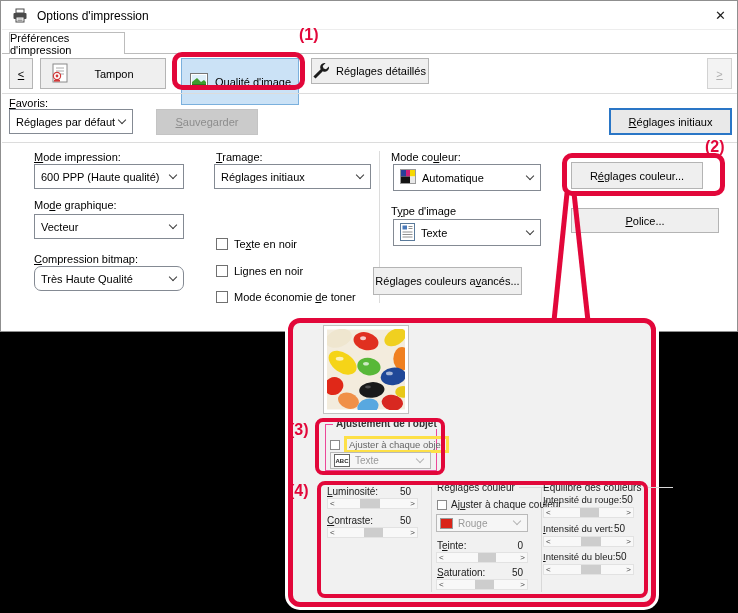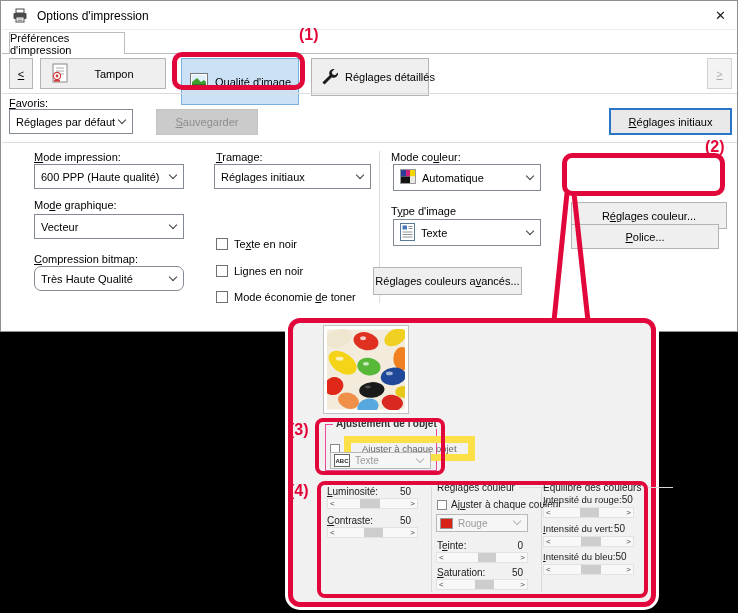--- a/index.html
+++ b/index.html
@@ -36,21 +36,21 @@
   .alabel{position:absolute;color:var(--annot);font-weight:bold;font-size:16px;z-index:7;white-space:nowrap;}
   .funnel{position:absolute;left:0;top:0;z-index:5;pointer-events:none;}
   
   .panel{position:absolute;left:288px;top:318px;width:368px;height:289px;background:#f1f1f1;border:5px solid var(--annot);border-radius:12px;box-shadow:0 0 0 3px #fff;z-index:4;}
   .pan-abs{position:absolute;z-index:5;}
   .thumb-frame{position:absolute;left:323px;top:325px;width:86px;height:89px;background:#fff;border:1px solid #c0c0c0;padding:3px;z-index:5;}
   .groupbox{position:absolute;border:1px solid #ec4899;z-index:5;font-weight:bold;}
   .gb-label{position:absolute;top:-7px;left:7px;background:#f1f1f1;padding:0 3px;font-size:10px;color:#333;white-space:nowrap;}
   .tinycb{width:10px;height:10px;background:#fff;border:1px solid #8a8a8a;margin-right:4px;flex:none;}
   .trow{display:flex;align-items:center;font-size:9.5px;color:#555;white-space:nowrap;}
-  .focus-label{border:7px solid #fde047;padding:0 11px;color:#666;}
+  .focus-label{border:3px solid #fde047;padding:0 2px;color:#666;}
   .ddm{position:absolute;background:#f6f6f6;border:1px solid #b9b9b9;display:flex;align-items:center;gap:5px;font-size:10px;color:#9a9a9a;padding:0 16px 0 3px;z-index:5;white-space:nowrap;}
   .prow{position:absolute;display:flex;justify-content:space-between;font-size:10px;color:#1a1a1a;z-index:5;white-space:nowrap;}
   .gh{position:absolute;display:flex;align-items:center;gap:4px;font-size:10px;color:#1a1a1a;z-index:5;white-space:nowrap;}
   .gh::after{content:'';width:28px;border-top:1px solid #d8d8d8;}
   .pvsep{position:absolute;border-left:1px solid #d8d8d8;z-index:5;}
   .slider{position:absolute;height:11px;background:#f8f8f8;border:1px solid #e2e2e2;z-index:5;}
   .sar{position:absolute;top:0;font-size:8px;line-height:9px;color:#444;left:2px;}
   .sar.r{left:auto;right:2px;}
   .sthumb{position:absolute;top:0;height:9px;background:#cdcdcd;}
   .swatch{width:13px;height:11px;border:1px solid #999;flex:none;}
@@ -105,21 +105,21 @@
         <svg width="18" height="15" viewBox="0 0 18 15">
           <rect x="0.5" y="0.5" width="17" height="14" fill="#fff" stroke="#777"></rect>
           <rect x="2" y="2" width="14" height="11" fill="#dff0fb"></rect>
           <path d="M2 9 L7 5 L11 9 L14 7 L16 9 L16 13 L2 13 Z" fill="#3f9c2e"></path>
           <rect x="2" y="11" width="14" height="2" fill="#2a7a1e"></rect>
         </svg>
       </span>
       <span style="flex:1;text-align:center;margin-right:10px;">Qualité d'image</span>
     </div>
 
-    <div class="wbtn" style="left:310px;top:57px;width:118px;height:38px;justify-content:flex-start;padding-left:9px;">
+    <div class="wbtn" style="left:310px;top:57px;width:118px;height:26px;justify-content:flex-start;">
       <span>
         <svg width="17" height="17" viewBox="0 0 17 17">
           <path d="M13.6 1.1 a4.3 4.3 0 0 0 -4.9 6.1 L1.4 14.5 l2.1 2.1 7.3-7.3 a4.3 4.3 0 0 0 6.1-4.9 L14 7.3 l-2.4-.9 -.9-2.4 z" fill="#1b1b1b"></path>
         </svg>
       </span>
       <span style="flex:1;text-align:center;margin-right:9px;">Réglages détaillés</span>
     </div>
 
     <div class="wbtn ghost" style="left:706px;top:57px;width:25px;height:31px;">
         <span><u>&gt;</u></span>
@@ -209,24 +209,24 @@
         </svg>
       </span>
       <span>Texte</span>
       <span class="chev"></span>
     </div>
 
     <div class="wbtn" style="left:372px;top:266px;width:149px;height:28px;">
         <span>Réglages couleurs a<u>v</u>ancés...</span>
       </div>
 
-    <div class="wbtn" style="left:570px;top:161px;width:156px;height:27px;margin-top:40px;">
+    <div class="wbtn" style="left:570px;top:161px;width:132px;height:27px;">
         <span>R<u>é</u>glages couleur...</span>
       </div>
-    <div class="wbtn" style="left:570px;top:207px;width:148px;height:25px;margin-top:16px;">
+    <div class="wbtn" style="left:570px;top:207px;width:148px;height:25px;">
         <span><u>P</u>olice...</span>
       </div>
   </div>
 
   <svg class="funnel" width="738" height="613">
     <path d="M567 193 L554 321" stroke="#e2073a" stroke-width="5" fill="none"></path>
     <path d="M574 193 L588 321" stroke="#e2073a" stroke-width="5" fill="none"></path>
   </svg>
 
   <div class="panel"></div>

